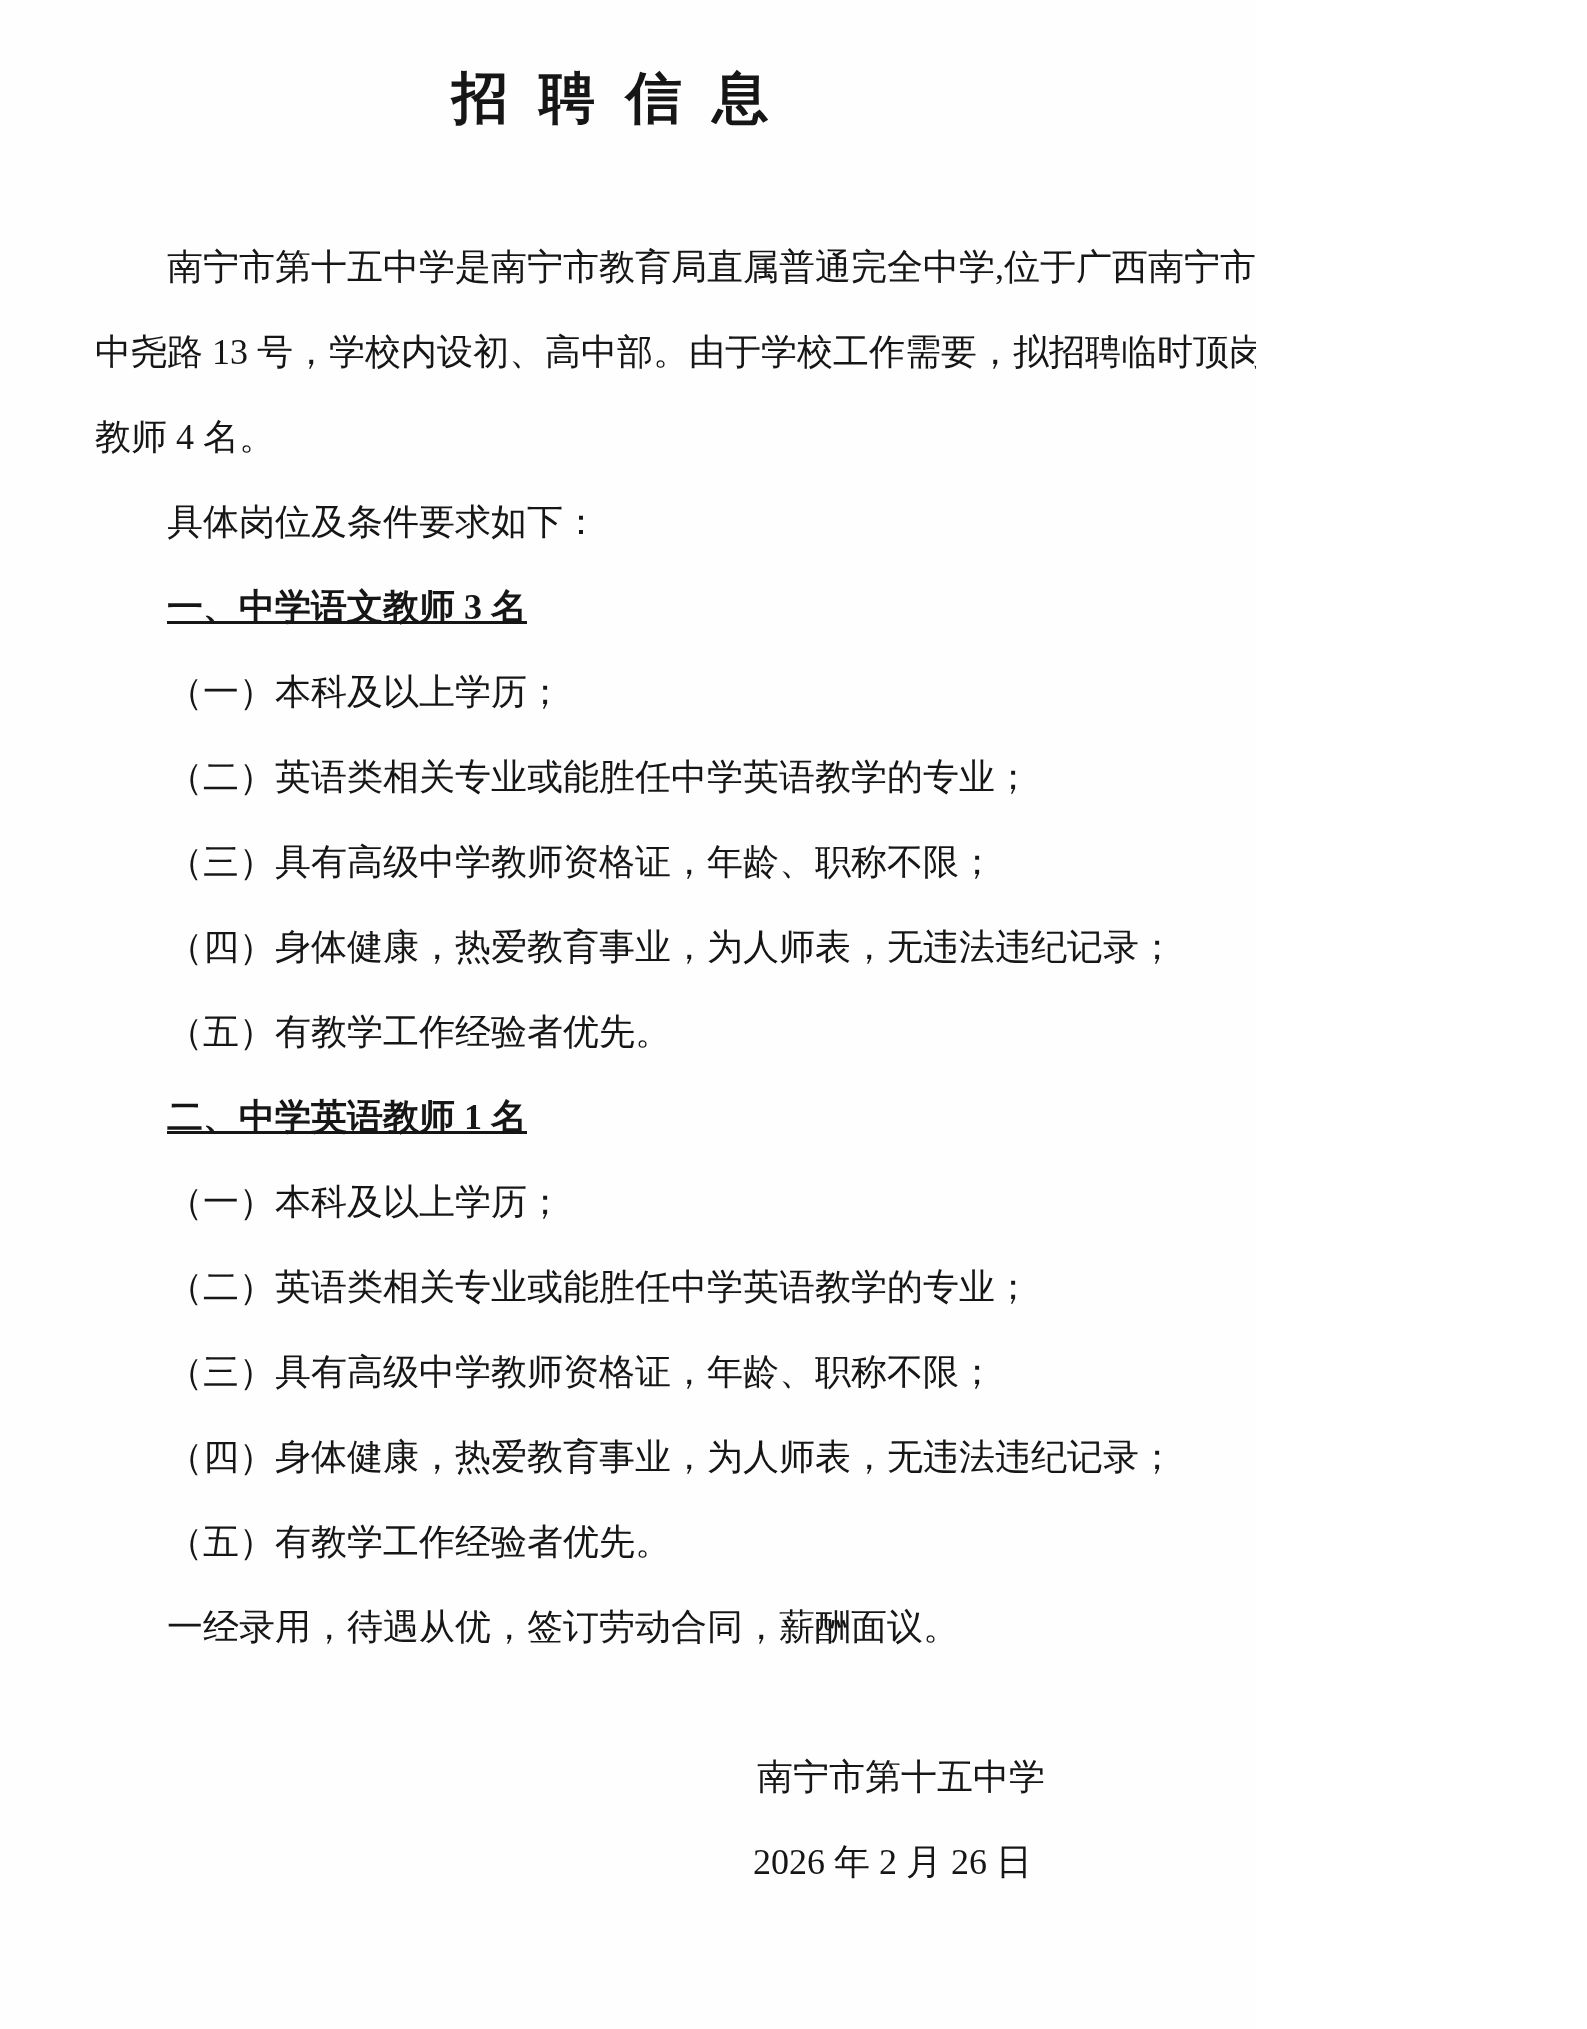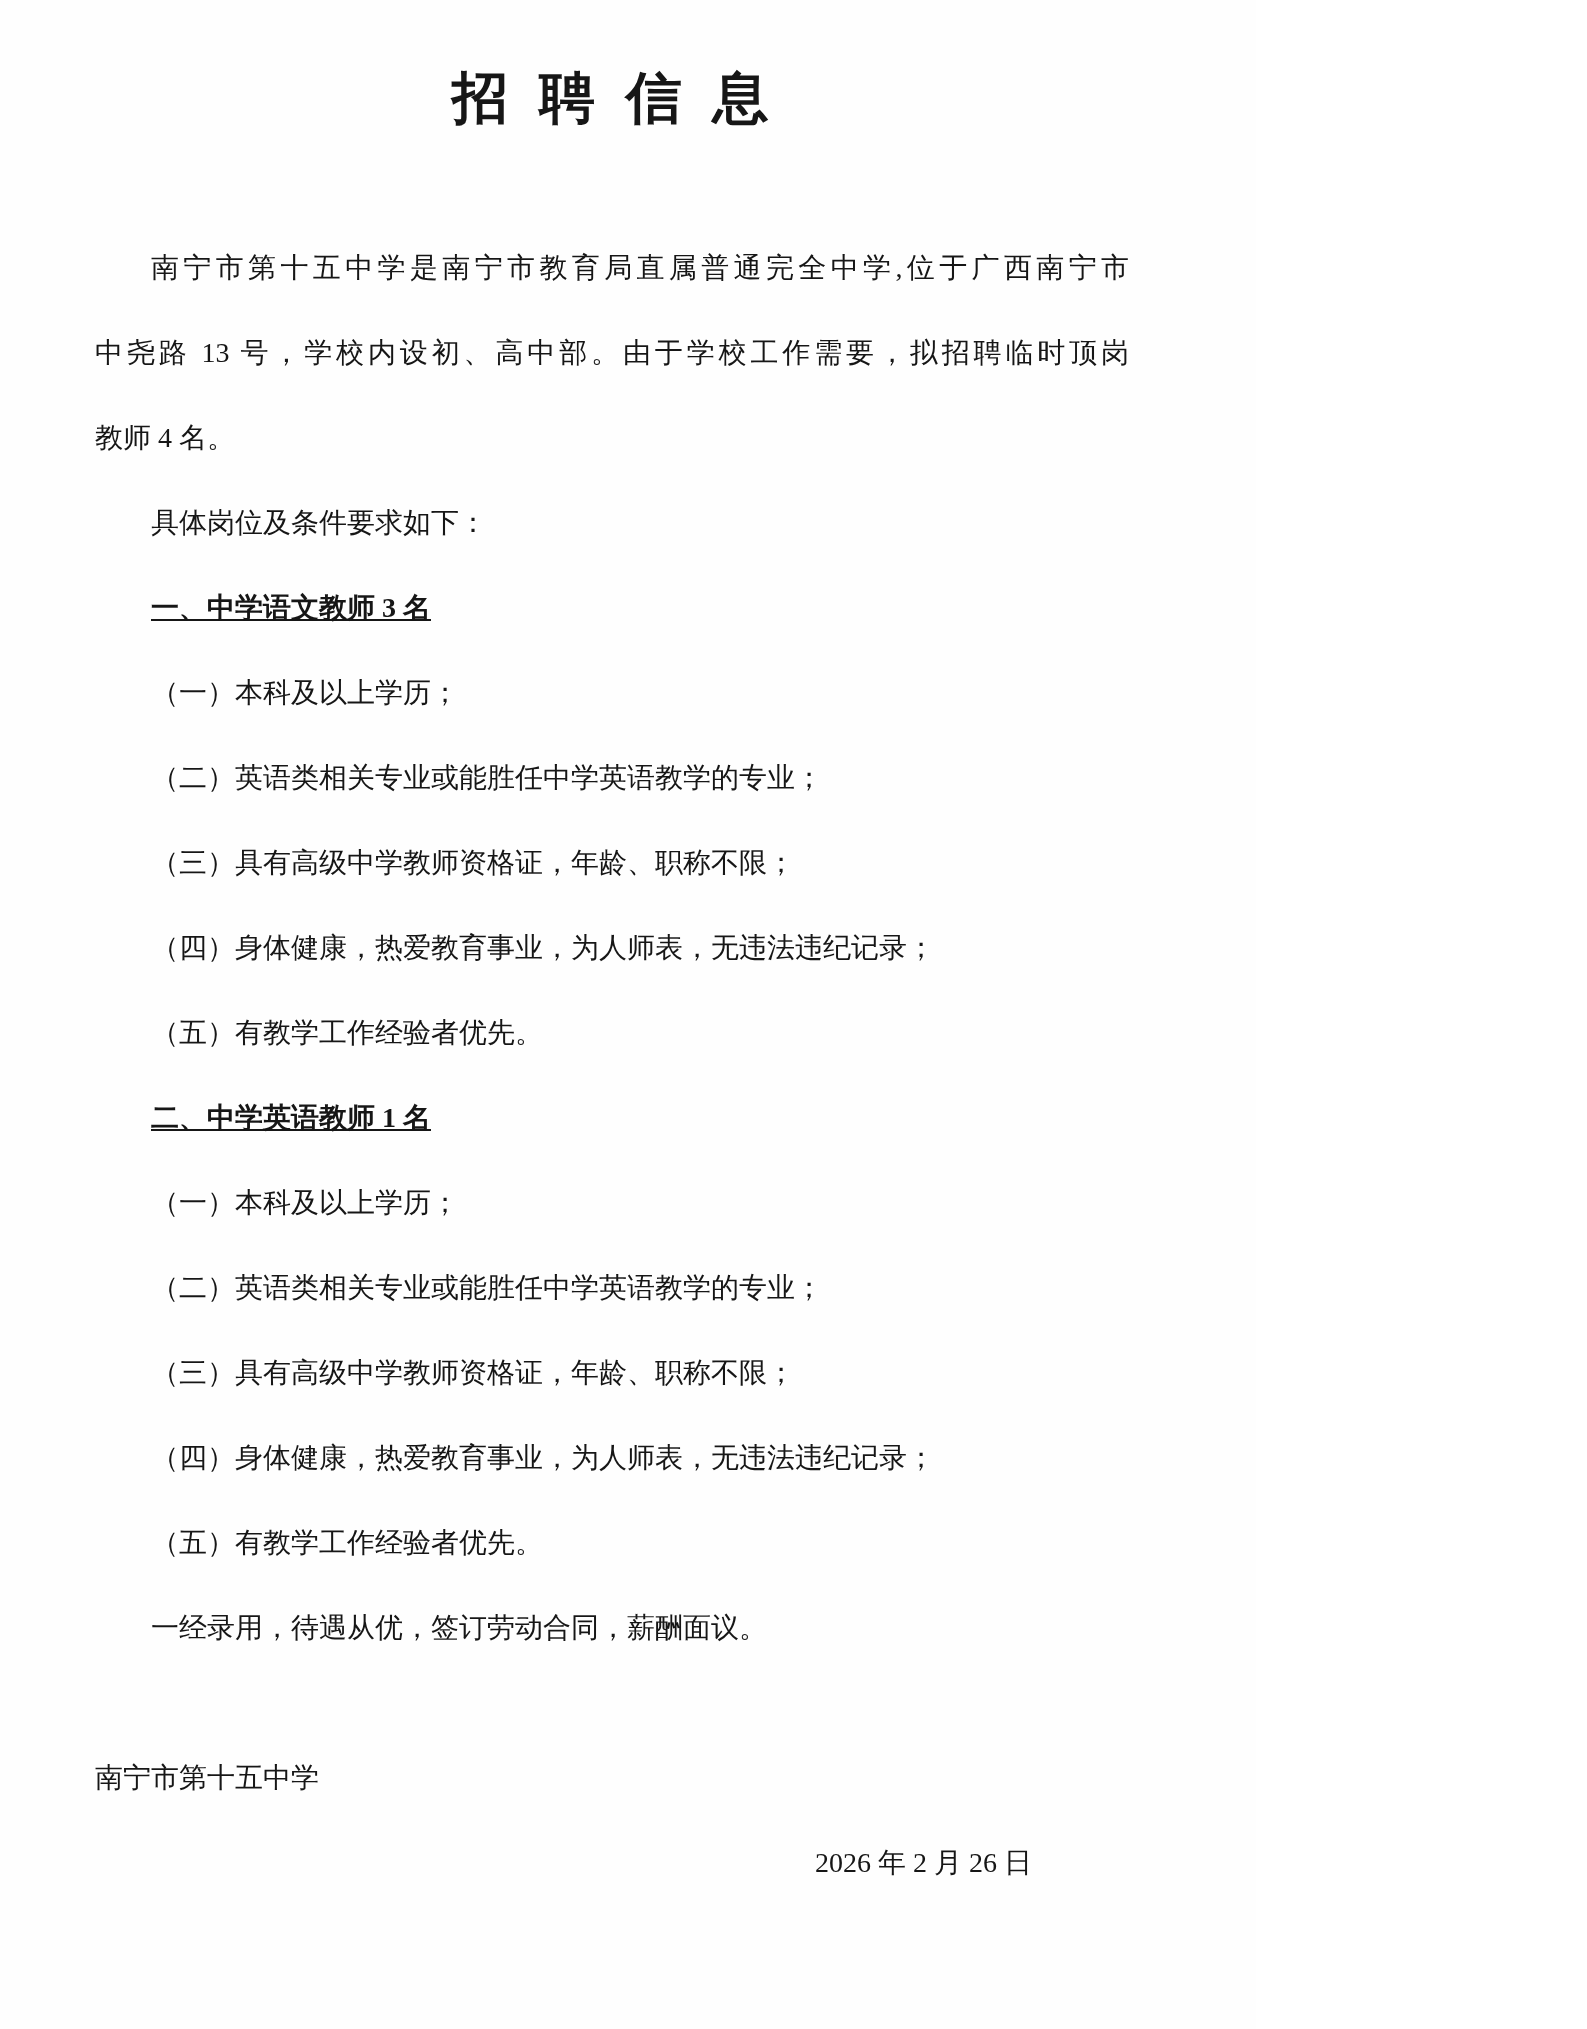--- a/index.html
+++ b/index.html
@@ -19,21 +19,21 @@
     font-size: 56px;
     font-weight: 700;
     line-height: 80px;
     letter-spacing: 0.06em;
     word-spacing: 0.18em;
     margin: 0 0 87px 0;
     white-space: nowrap;
   }
   .body-block { width: 100%; }
   .line {
-    font-size: 28px;
+    font-size: 36px;
     line-height: 85px;
     height: 85px;
     white-space: nowrap;
   }
   .indent { text-indent: 2em; }
   .just {
     text-align: justify;
     text-align-last: justify;
   }
   .bold { font-weight: 700; text-decoration: underline; }
@@ -43,21 +43,21 @@
     text-decoration: underline;
     text-decoration-color: #2823b2;
     text-decoration-thickness: 3px;
     text-underline-offset: 10px;
     cursor: pointer;
   }
   .email-latin {
     font-family: "Liberation Sans", "DejaVu Sans", sans-serif;
   }
   .sign-block { margin-top: 65px; }
-  .sign-org  { text-align: left; padding-right: 84px; }
+  .sign-org  { text-align: right; padding-right: 84px; }
   .sign-date { text-align: right; padding-right: 97px; }
 </style>
 </head>
 <body>
 
 <div class="page">
 
   <h1 class="doc-title">招 聘 信 息</h1>
 
   <div class="body-block">

